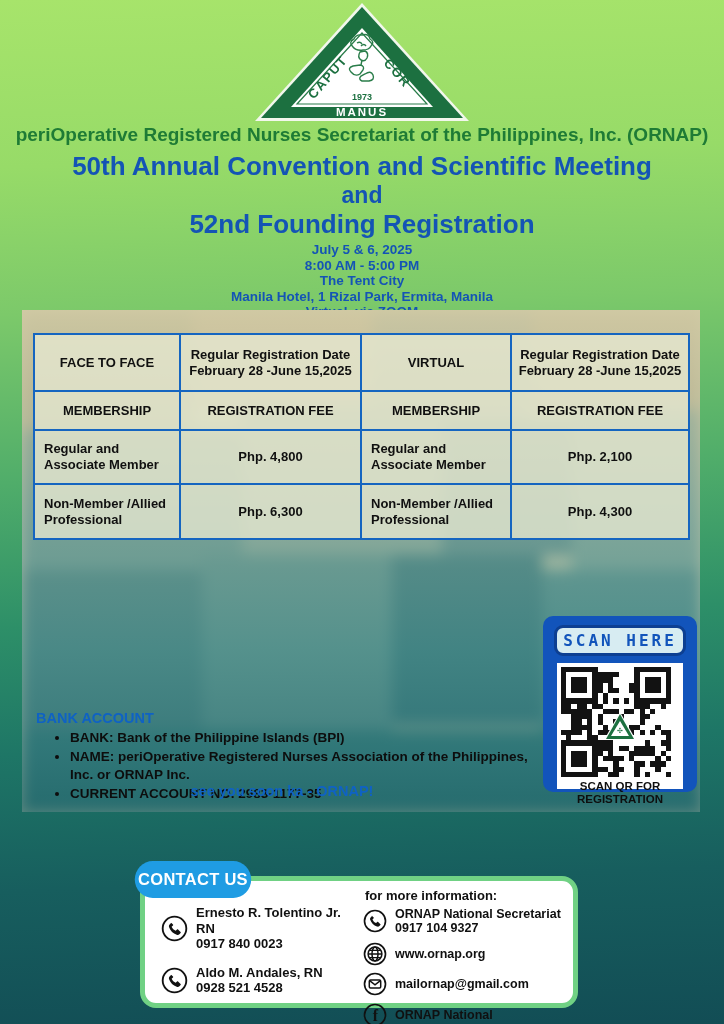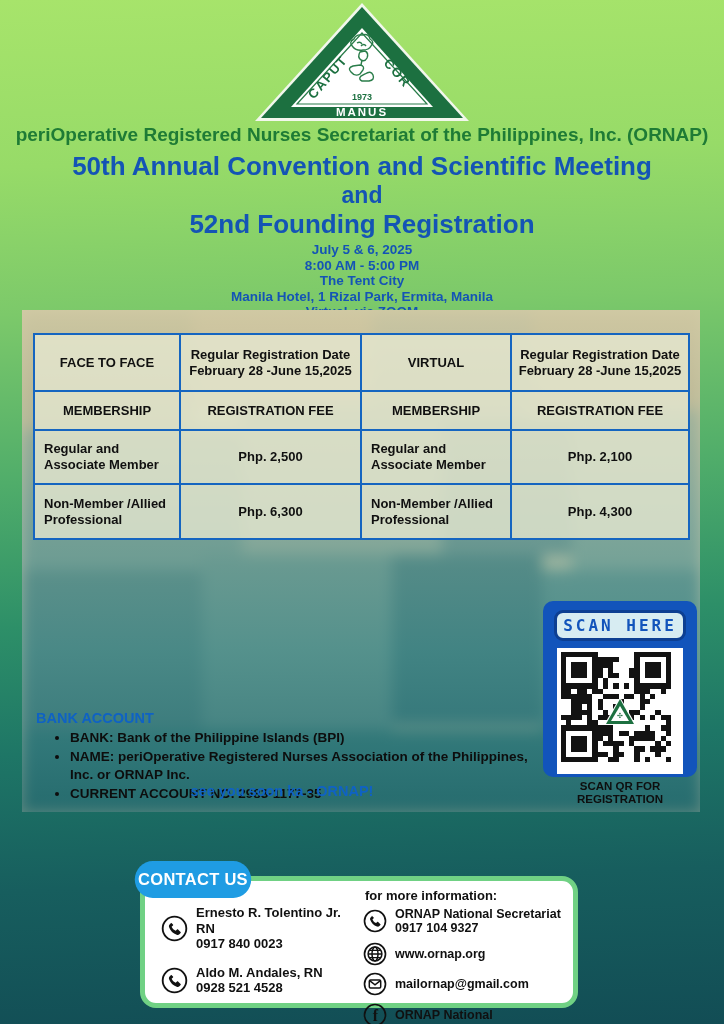--- a/index.html
+++ b/index.html
@@ -34,21 +34,21 @@
   
   .pay-sec{left:14px;top:294px;width:505px;}
   .bank-sec{left:14px;top:400px;width:500px;}
   .sec-h{color:#0f62c4;font-weight:700;font-size:14.5px;}
   .sec-list{margin:3px 0 0 0;padding-left:34px;}
   .sec-list li{color:#0d0d0d;font-weight:700;font-size:14px;line-height:20px;}
   .bank-sec .sec-list li{font-size:13.5px;line-height:18.5px;}
   .pay-note{margin:1px 0 0 58px;font-weight:700;font-size:13.5px;color:#0d0d0d;}
   .closing{left:0;top:473px;width:520px;text-align:center;color:#0f62c4;font-weight:700;font-size:14.5px;}
   
-  .qr-box{left:521px;top:291px;width:154px;height:176px;background:#1254bb;border-radius:10px;}
+  .qr-box{left:521px;top:306px;width:154px;height:176px;background:#1254bb;border-radius:10px;}
   .scan-pill{margin:9px 11px 7px 11px;height:25px;line-height:25px;background:#d7ecf2;border:3px solid #0d3f92;
     border-radius:9px;text-align:center;color:#1254bb;font-weight:700;font-size:16px;letter-spacing:3px;
     font-family:"DejaVu Sans Mono","Liberation Mono",monospace;}
   .qr-wrap{width:118px;height:118px;margin:0 auto;background:#fff;position:relative;padding:4px;}
   .qr-grid{width:110px;height:110px;display:grid;grid-template-columns:repeat(21,1fr);grid-template-rows:repeat(21,1fr);}
   .qr-grid i{background:#121212;}
   .qr-tri{position:absolute;left:50%;top:50%;transform:translate(-50%,-50%);}
   .qr-caption{left:521px;top:470px;width:154px;text-align:center;color:#0e0e0e;font-weight:700;font-size:11.5px;line-height:13px;white-space:pre-line;}
   
   .card{left:140px;top:876px;width:438px;height:132px;background:#fff;border:5px solid #70d184;border-radius:16px;box-sizing:border-box;display:flex;}
@@ -137,21 +137,21 @@
     </tr>
     <tr style="height:39px">
       <td>MEMBERSHIP</td>
       <td>REGISTRATION FEE</td>
       <td>MEMBERSHIP</td>
       <td>REGISTRATION FEE</td>
     </tr>
     <tr style="height:54px">
       <td class="lbl">Regular and
 Associate Member</td>
-      <td>Php. 2,500</td>
+      <td>Php. 4,800</td>
       <td class="lbl">Regular and
 Associate Member</td>
       <td>Php. 2,100</td>
     </tr>
     <tr style="height:55px">
       <td class="lbl">Non-Member /Allied
 Professional</td>
       <td>Php. 6,300</td>
       <td class="lbl">Non-Member /Allied
 Professional</td>

